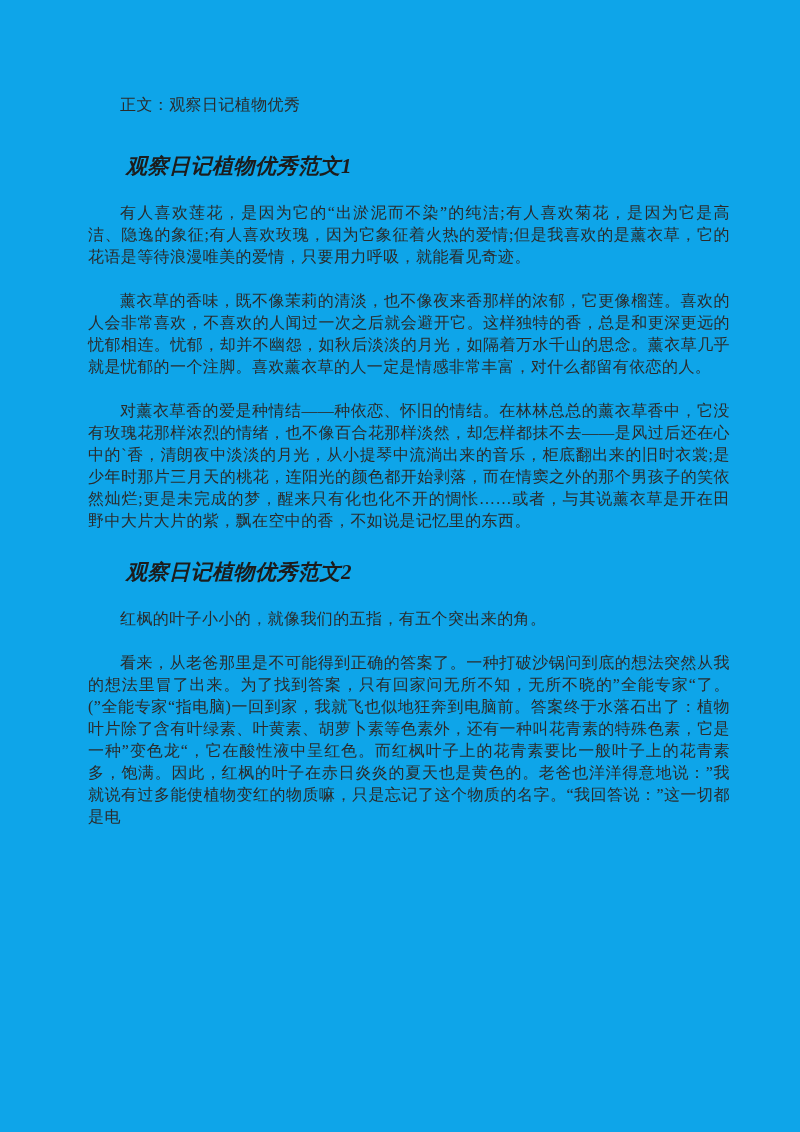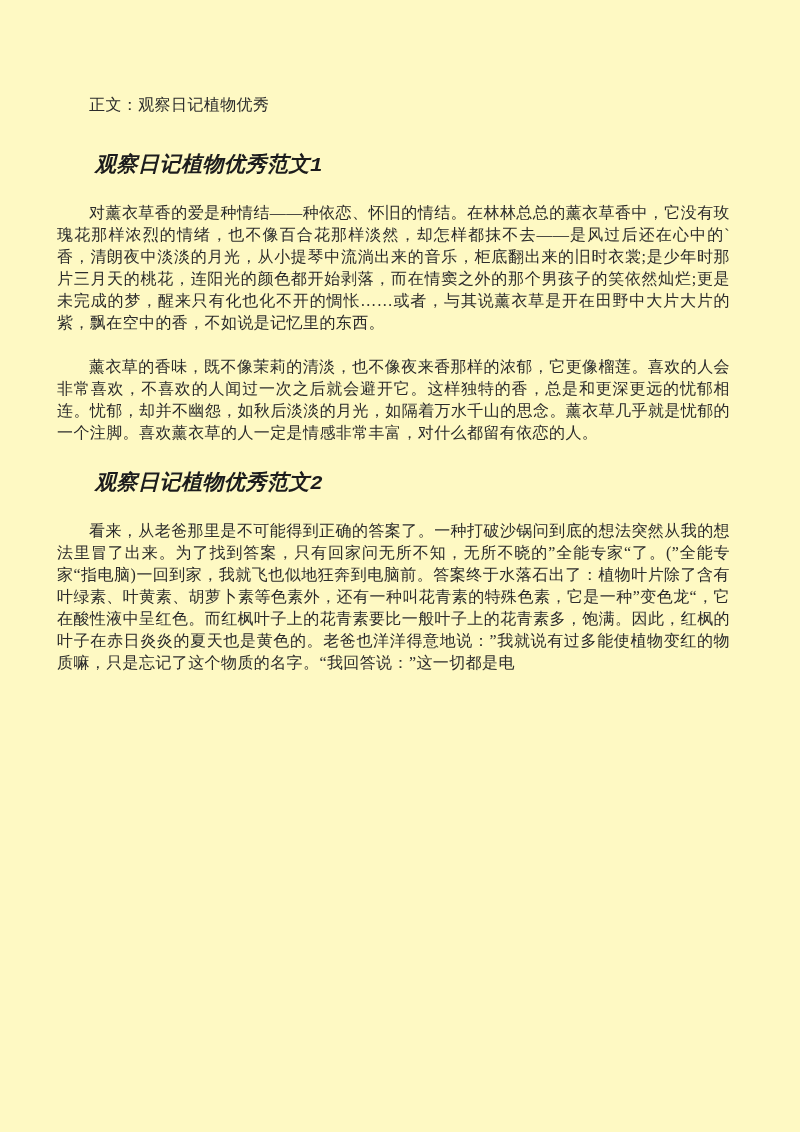--- a/index.html
+++ b/index.html
@@ -5,37 +5,37 @@
   html, body {
     margin: 0;
     padding: 0;
     background: #ffffff;
   }
   .page {
     position: relative;
     width: 800px;
     height: 1132px;
     margin: 0 auto;
-    background: #fef9c3;
+    background: #0ea5e9;
     box-sizing: border-box;
-    padding: 94px 70px 0 57px;
+    padding: 94px 70px 0 88px;
     overflow: hidden;
     font-family: "Liberation Serif", "DejaVu Serif", serif;
     color: #2b2b2b;
   }
   .doc-meta-line {
     margin: 0 0 36px 0;
     font-size: 16px;
     line-height: 22px;
     letter-spacing: 0.4px;
     text-indent: 2em;
   }
   .section-heading {
     margin: 12px 0 22px 38px;
-    font-family: Liberation Mono, monospace;
+    font-family: Liberation Serif, serif;
     font-size: 21px;
     line-height: 28px;
     font-style: italic;
     font-weight: bold;
     color: #1c1c1c;
     letter-spacing: 0.5px;
   }
   .section-heading.second {
     margin-top: 26px;
   }
@@ -50,26 +50,28 @@
 </style>
 </head>
 <body>
 
 <div class="page">
 
   <p class="doc-meta-line">正文：观察日记植物优秀</p>
 
   <h2 class="section-heading">观察日记植物优秀范文1</h2>
 
+  <p class="body-para">有人喜欢莲花，是因为它的“出淤泥而不染”的纯洁;有人喜欢菊花，是因为它是高洁、隐逸的象征;有人喜欢玫瑰，因为它象征着火热的爱情;但是我喜欢的是薰衣草，它的花语是等待浪漫唯美的爱情，只要用力呼吸，就能看见奇迹。</p>
 
 
+  <p class="body-para">薰衣草的香味，既不像茉莉的清淡，也不像夜来香那样的浓郁，它更像榴莲。喜欢的人会非常喜欢，不喜欢的人闻过一次之后就会避开它。这样独特的香，总是和更深更远的忧郁相连。忧郁，却并不幽怨，如秋后淡淡的月光，如隔着万水千山的思念。薰衣草几乎就是忧郁的一个注脚。喜欢薰衣草的人一定是情感非常丰富，对什么都留有依恋的人。</p>
+
   <p class="body-para">对薰衣草香的爱是种情结——种依恋、怀旧的情结。在林林总总的薰衣草香中，它没有玫瑰花那样浓烈的情绪，也不像百合花那样淡然，却怎样都抹不去——是风过后还在心中的`香，清朗夜中淡淡的月光，从小提琴中流淌出来的音乐，柜底翻出来的旧时衣裳;是少年时那片三月天的桃花，连阳光的颜色都开始剥落，而在情窦之外的那个男孩子的笑依然灿烂;更是未完成的梦，醒来只有化也化不开的惆怅……或者，与其说薰衣草是开在田野中大片大片的紫，飘在空中的香，不如说是记忆里的东西。</p>
-
-  <p class="body-para">薰衣草的香味，既不像茉莉的清淡，也不像夜来香那样的浓郁，它更像榴莲。喜欢的人会非常喜欢，不喜欢的人闻过一次之后就会避开它。这样独特的香，总是和更深更远的忧郁相连。忧郁，却并不幽怨，如秋后淡淡的月光，如隔着万水千山的思念。薰衣草几乎就是忧郁的一个注脚。喜欢薰衣草的人一定是情感非常丰富，对什么都留有依恋的人。</p>
 
   <h2 class="section-heading second">观察日记植物优秀范文2</h2>
 
 
+  <p class="body-para">红枫的叶子小小的，就像我们的五指，有五个突出来的角。</p>
 
 
   <p class="body-para">看来，从老爸那里是不可能得到正确的答案了。一种打破沙锅问到底的想法突然从我的想法里冒了出来。为了找到答案，只有回家问无所不知，无所不晓的”全能专家“了。(”全能专家“指电脑)一回到家，我就飞也似地狂奔到电脑前。答案终于水落石出了：植物叶片除了含有叶绿素、叶黄素、胡萝卜素等色素外，还有一种叫花青素的特殊色素，它是一种”变色龙“，它在酸性液中呈红色。而红枫叶子上的花青素要比一般叶子上的花青素多，饱满。因此，红枫的叶子在赤日炎炎的夏天也是黄色的。老爸也洋洋得意地说：”我就说有过多能使植物变红的物质嘛，只是忘记了这个物质的名字。“我回答说：”这一切都是电</p>
 
 </div>
 
 </body></html>

